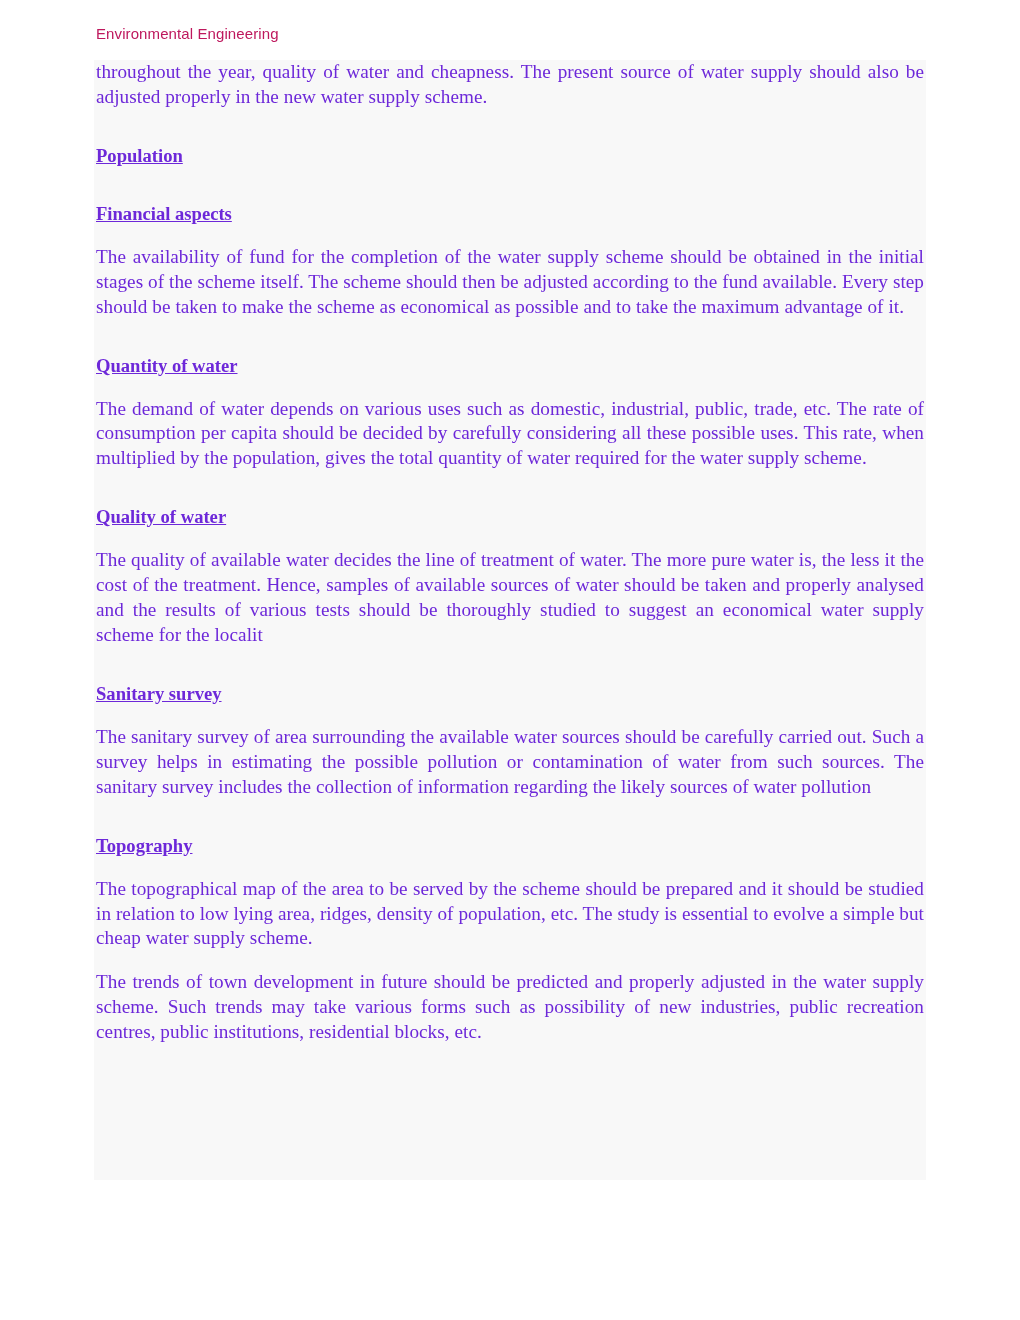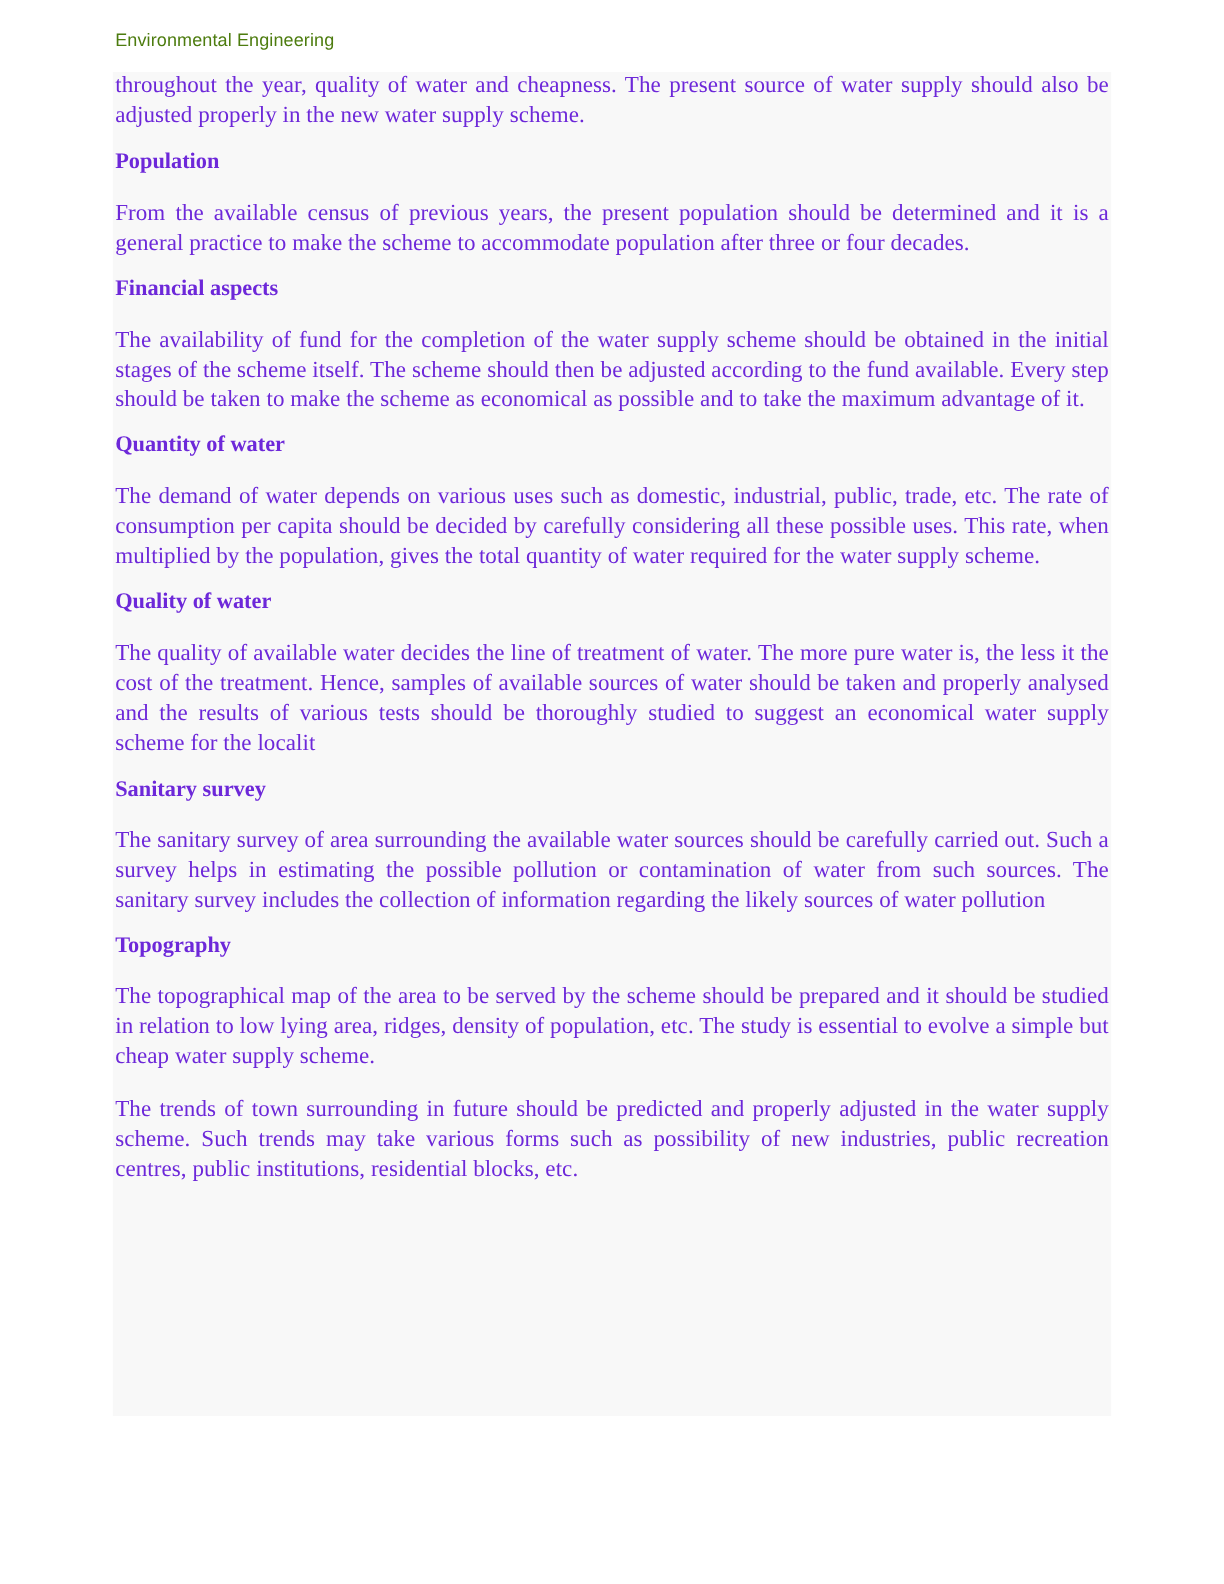--- a/index.html
+++ b/index.html
@@ -12,21 +12,21 @@
       height: 1320px;
       position: relative;
       overflow: hidden;
     }
     .running-header {
       position: absolute;
       left: 96px;
       top: 25px;
       font-family: "Liberation Sans", sans-serif;
       font-size: 15px;
-      color: #4d7c0f;
+      color: #be185d;
       letter-spacing: 0.1px;
     }
     .content {
       position: absolute;
       left: 94px;
       top: 60px;
       width: 832px;
       height: 1120px;
       background: #f8f8f8;
       box-sizing: border-box;
@@ -41,43 +41,42 @@
       margin: 0;
       letter-spacing: 0.05px;
     }
     .heading {
       font-size: 18.6px;
       font-weight: bold;
       line-height: 25px;
       margin: 0;
     }
     .p-intro { margin-top: 0px; }
-    .gap-after-para { margin-top: 12px; }
+    .gap-after-para { margin-top: 33px; text-decoration: underline; }
     .gap-after-heading { margin-top: 19px; }
   </style>
 </head>
 <body>
 
 <div class="running-header">Environmental Engineering</div>
 
 <div class="content">
   <p class="para p-intro">throughout the year, quality of water and cheapness.  The present source of water supply should also be adjusted properly in the new water supply scheme.</p>
 
   <h3 class="heading gap-after-para">Population</h3>
-  <p class="para gap-after-heading">From the available census of previous years, the present population should be determined and it is a general practice to make the scheme to accommodate population after three or four decades.</p>
 
   <h3 class="heading gap-after-para">Financial aspects</h3>
   <p class="para gap-after-heading">The availability of fund for the completion of the water supply scheme should be obtained in the initial stages of the scheme itself.  The scheme should then be adjusted according to the fund available.  Every step should be taken to make the scheme as economical as possible and to take the maximum advantage of it.</p>
 
   <h3 class="heading gap-after-para">Quantity of water</h3>
   <p class="para gap-after-heading">The demand of water depends on various uses such as domestic, industrial, public, trade, etc.  The rate of consumption per capita should be decided by carefully considering all these possible uses.  This rate, when multiplied by the population, gives the total quantity of water required for the water supply scheme.</p>
 
   <h3 class="heading gap-after-para">Quality of water</h3>
   <p class="para gap-after-heading">The quality of available water decides the line of treatment of water.  The more pure water is, the less it the cost of the treatment. Hence, samples of available sources of water should be taken and properly analysed and the results of various tests should be thoroughly studied to suggest an economical water supply scheme for the localit</p>
 
   <h3 class="heading gap-after-para">Sanitary survey</h3>
   <p class="para gap-after-heading">The sanitary survey of area surrounding the available water sources should be carefully carried out.  Such a survey helps in estimating the possible pollution or contamination of water from such sources.  The sanitary survey includes the collection of information regarding the likely sources of water pollution</p>
 
   <h3 class="heading gap-after-para">Topography</h3>
   <p class="para gap-after-heading">The topographical map of the area to be served by the scheme should be prepared and it should be studied in relation to low lying area, ridges, density of population, etc.  The study is essential to evolve a simple but cheap water supply scheme.</p>
 
-  <p class="para gap-after-heading">The trends of town surrounding in future should be predicted and properly adjusted in the water supply scheme.  Such trends may take various forms such as possibility of new industries, public recreation centres, public institutions, residential blocks, etc.</p>
+  <p class="para gap-after-heading">The trends of town development in future should be predicted and properly adjusted in the water supply scheme.  Such trends may take various forms such as possibility of new industries, public recreation centres, public institutions, residential blocks, etc.</p>
 </div>
 
 </body></html>

